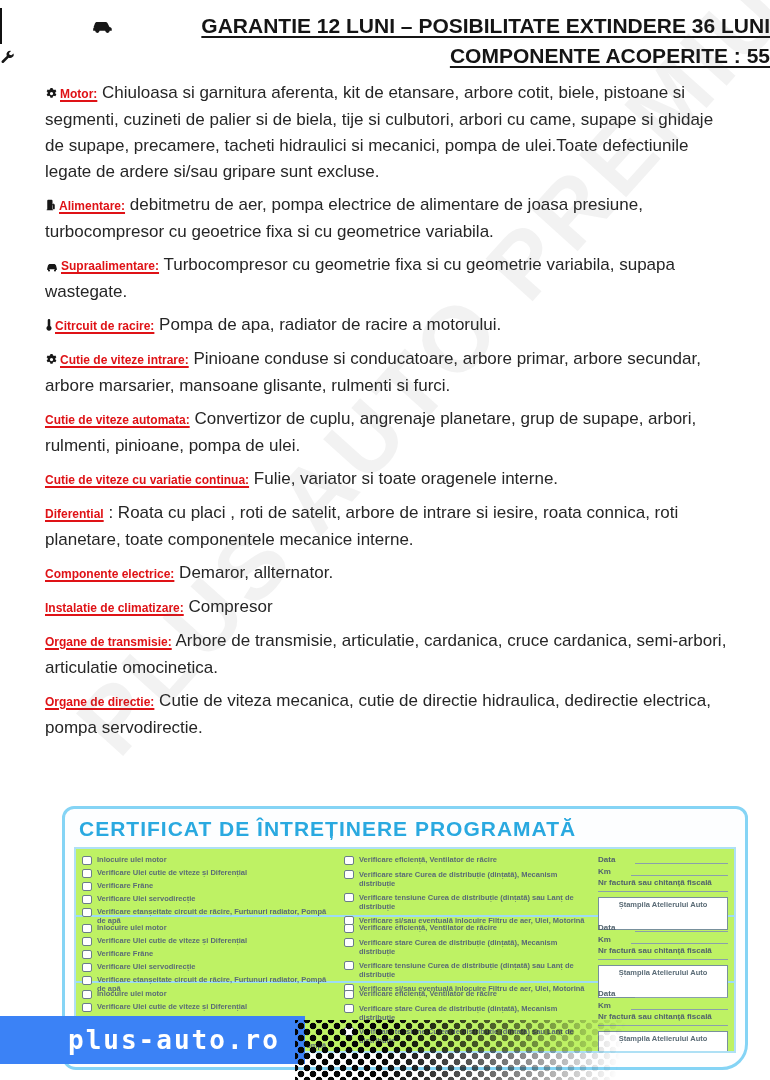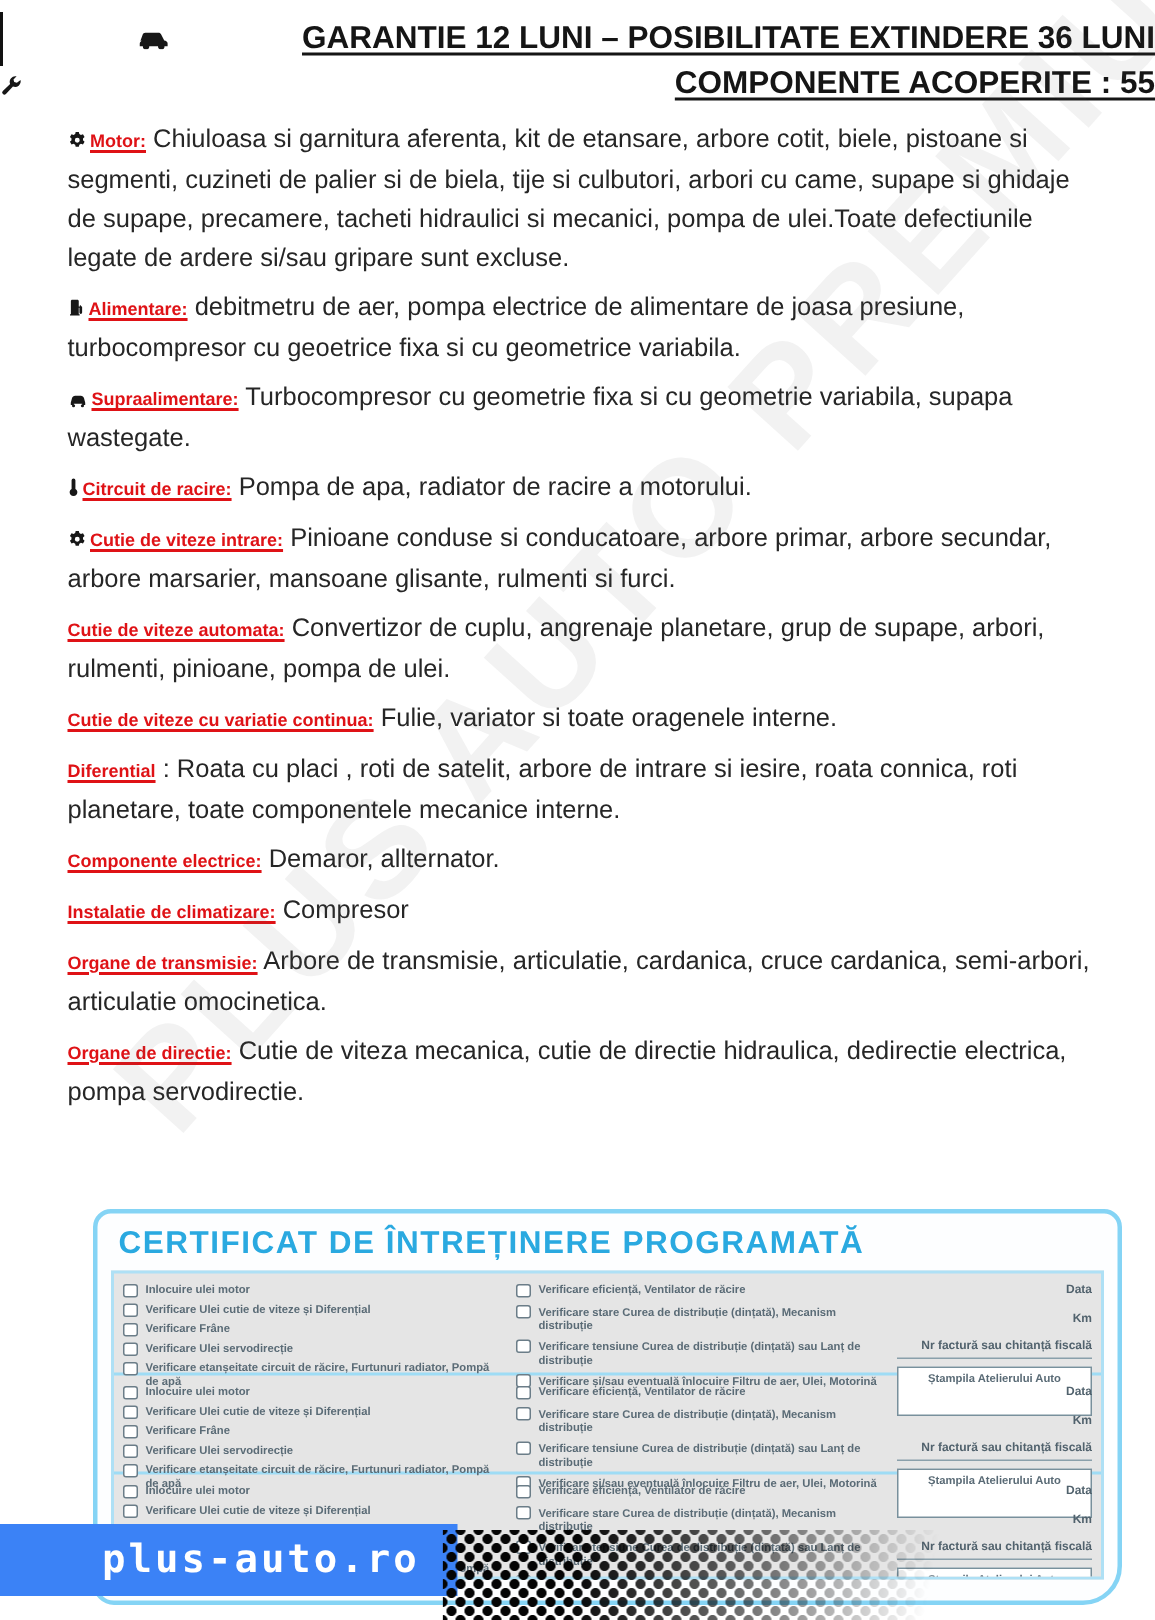--- a/index.html
+++ b/index.html
@@ -41,38 +41,38 @@
   
   .certificate {
     position:absolute; left:62px; top:806px; width:686px; height:264px; z-index:1;
     background:#fdfeff; border:3px solid #85d4f5;
     border-radius:12px 12px 26px 14px; padding:7px 9px 8px 9px;
   }
   .cert-title {
     color:#2aa9e0; font-weight:bold; font-size:21px; letter-spacing:1px;
     margin:1px 0 6px 5px;
   }
-  .cert-inner { border:2px solid #aee0f5; height:206px; overflow:hidden; background:#e5e5e5; }
+  .cert-inner { border:2px solid #aee0f5; height:206px; overflow:hidden; background:#bef264; }
   .cert-block {
     display:grid; grid-template-columns:252px 244px auto; column-gap:10px;
     height:66px; padding:6px 6px 0 6px;
   }
   .cert-block + .cert-block { border-top:2px solid #9edcf5; }
   .cert-item {
     display:flex; gap:5px; align-items:flex-start;
     font-size:7.5px; font-weight:bold; color:#5a6b76; line-height:1.2;
     margin-bottom:3.5px;
   }
   .col-mid .cert-item { margin-bottom:5px; }
   .cbox {
     flex:0 0 auto; width:10px; height:9px; margin-top:0.5px;
     border:1.2px solid #6b7d88; border-radius:2px; background:#fff;
   }
   .col-right { font-size:8px; font-weight:bold; color:#51626d; }
-  .field { display:flex; align-items:flex-end; gap:6px; margin-bottom:2.5px;flex-direction:column; }
+  .field { display:flex; align-items:flex-end; gap:20px; margin-bottom:2.5px; }
   .flabel { white-space:nowrap; }
   .fline { flex:1; border-bottom:1px solid #8aa0ab; height:8px; }
   .line-full { border-bottom:1px solid #8aa0ab; margin-top:4px; }
   .stamp-box {
     margin-top:5px; height:33px; border:1.2px solid #78909c; background:#fff;
     display:flex; align-items:flex-end; justify-content:center;
     padding-bottom:20px; font-size:7.5px; font-weight:bold; color:#5a6b76;
   }
   
   .footer-bar {

